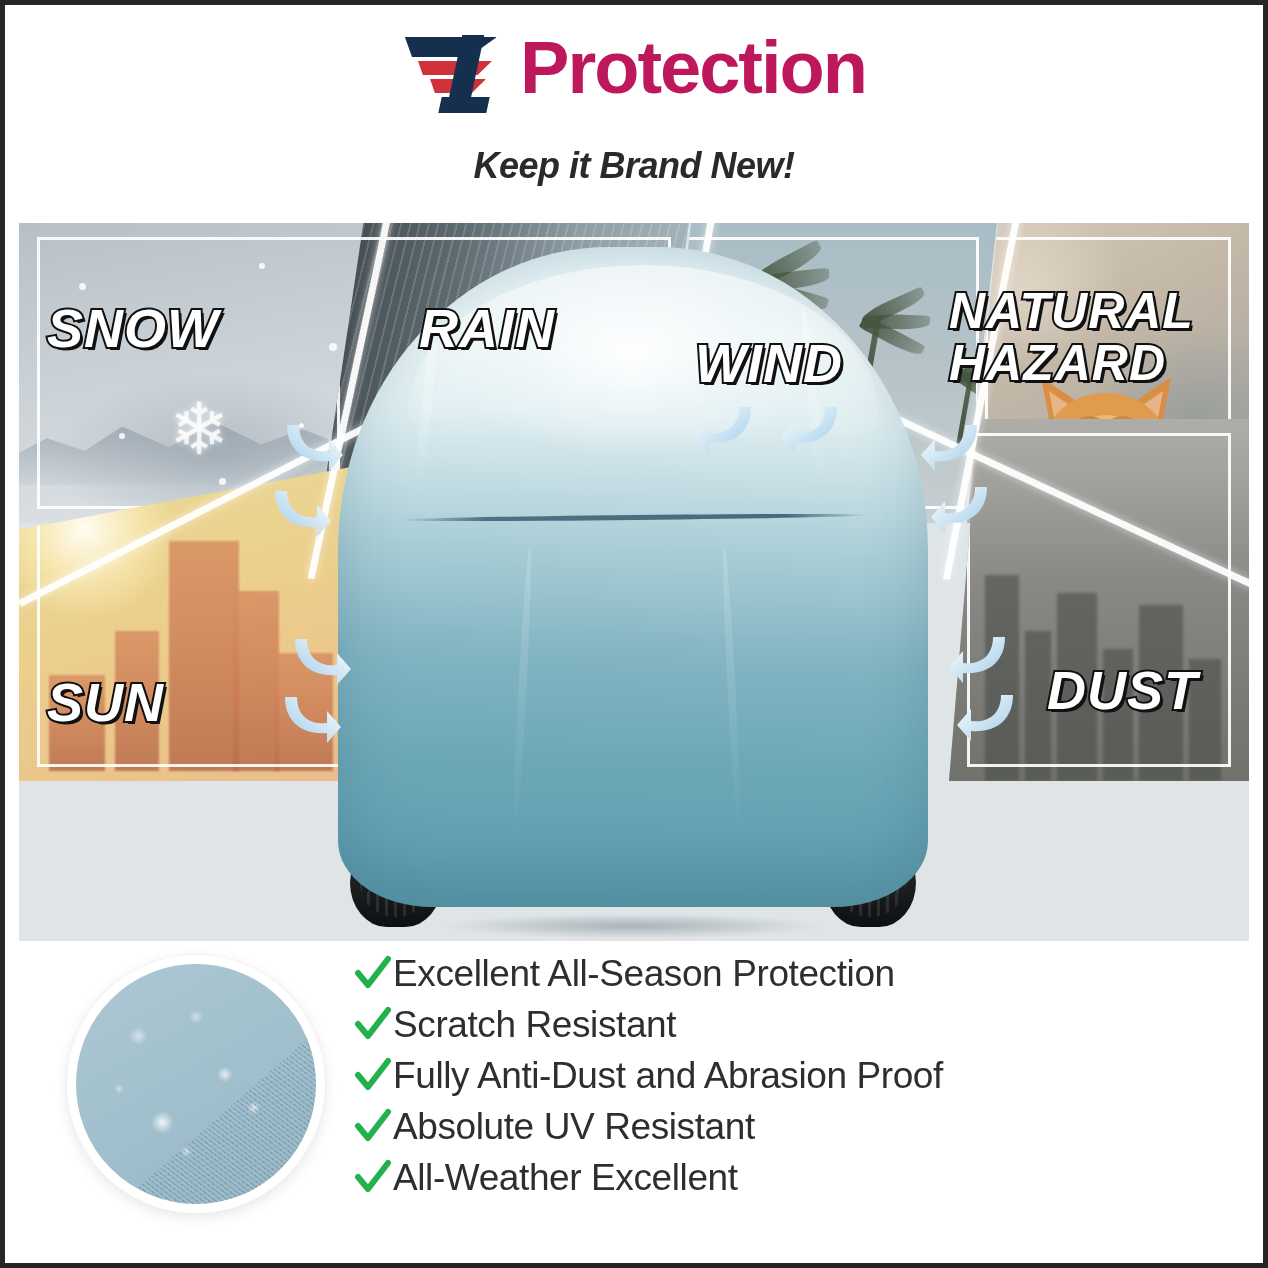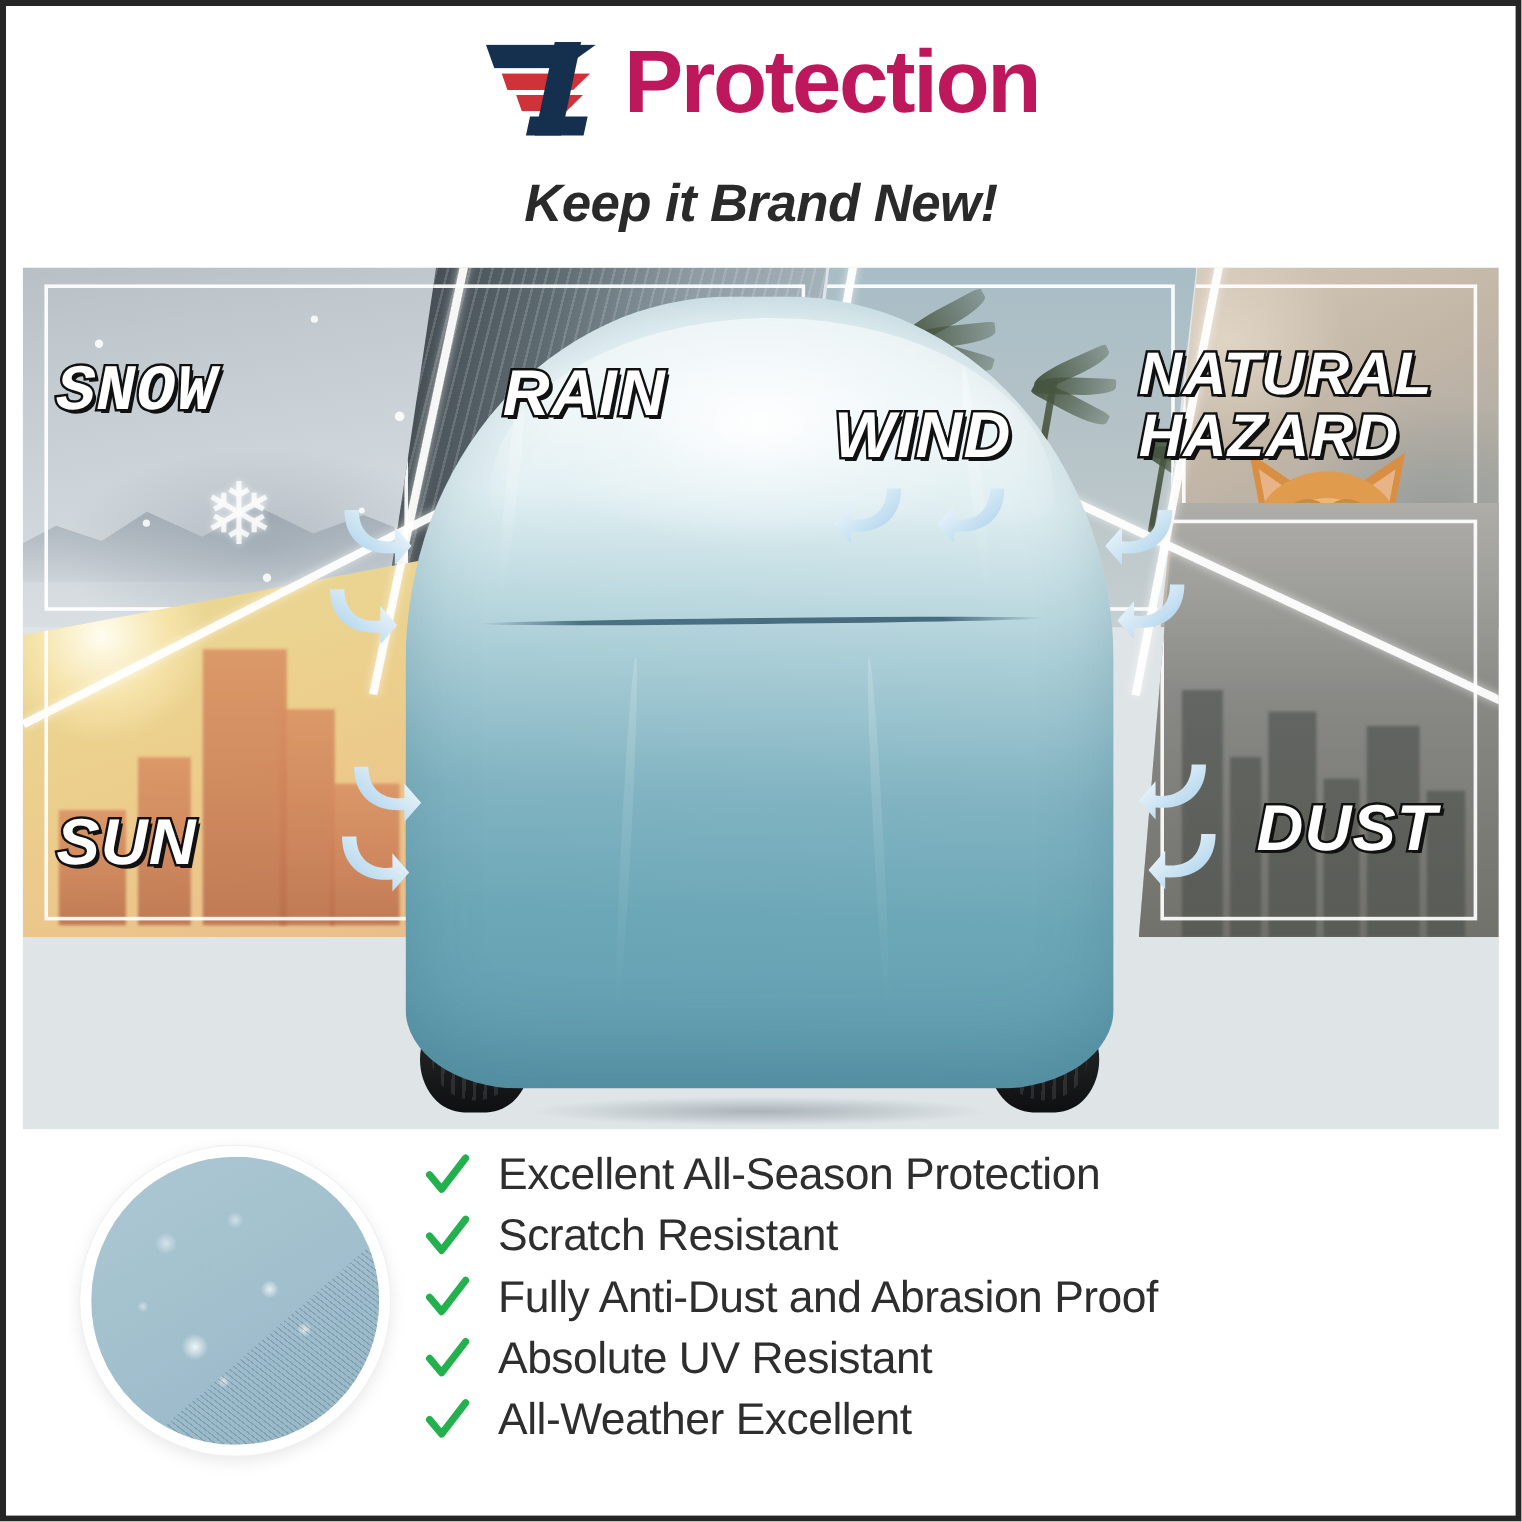--- a/index.html
+++ b/index.html
@@ -73,21 +73,21 @@
     letter-spacing: -2px;
     line-height: 1;
     white-space: nowrap;
   }
   .brand-navy { color: #15304f; }
   .brand-black { color: #be185d; }
   #tagline {
     position: absolute;
     top: 140px; left: 0; width: 1258px;
     text-align: center;
-    font-size: 44px;
+    font-size: 36px;
     font-style: italic;
     font-weight: bold;
     color: #2a2a2a;
     letter-spacing: -0.5px;
   }
 
   
   #collage {
     position: absolute;
     top: 218px; left: 14px;
@@ -237,21 +237,21 @@
     letter-spacing: 1px;
     line-height: 1.0;
     white-space: pre-line;
     -webkit-text-stroke: 4px #111111;
     paint-order: stroke fill;
     text-shadow:
       3px 3px 0 #111111,
       -1px -1px 0 #111,  1px -1px 0 #111,
       -1px  1px 0 #111,  1px  1px 0 #111;
   }
-  #label-snow   { left: 28px;  top: 78px; font-family: Liberation Mono, monospace; }
+  #label-snow   { left: 28px;  top: 78px; }
   #label-rain   { left: 400px; top: 78px; font-style: italic; }
   #label-wind   { left: 676px; top: 72px; margin-top: 41px; }
   #label-hazard { left: 930px; top: 62px; text-align: left; font-size: 50px; line-height: 1.04; }
   #label-sun    { left: 28px;  top: 452px; }
   #label-dust   { left: 1028px; top: 440px; }
 
   
   #car-wrap {
     position: absolute;
     left: 323px; top: 232px;
@@ -347,22 +347,20 @@
     clip-path: polygon(18% 100%, 100% 28%, 100% 100%);
   }
 
   #features {
     position: absolute;
     left: 348px; top: 948px;
     width: 820px;
   }
   .feature-row {
     display: flex;
-    align-items: center;
-    gap: 22px;
     height: 51px;
   }
   .check {
     flex: 0 0 auto;
     width: 40px; height: 40px;
   }
   .check svg { display: block; width: 100%; height: 100%; }
   .feature-text {
     font-size: 37px;
     color: #2e2e2e;

